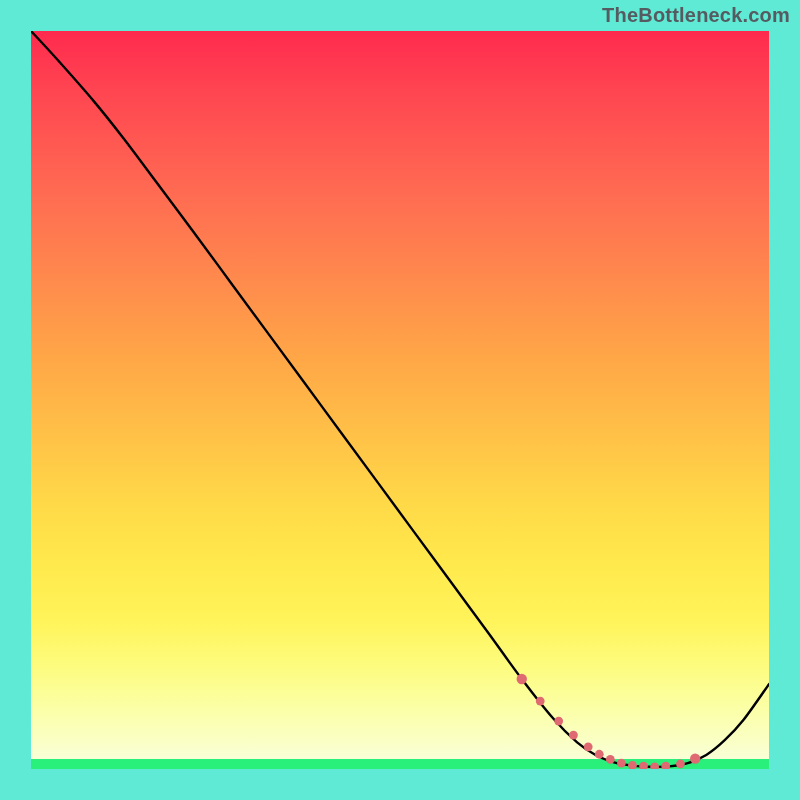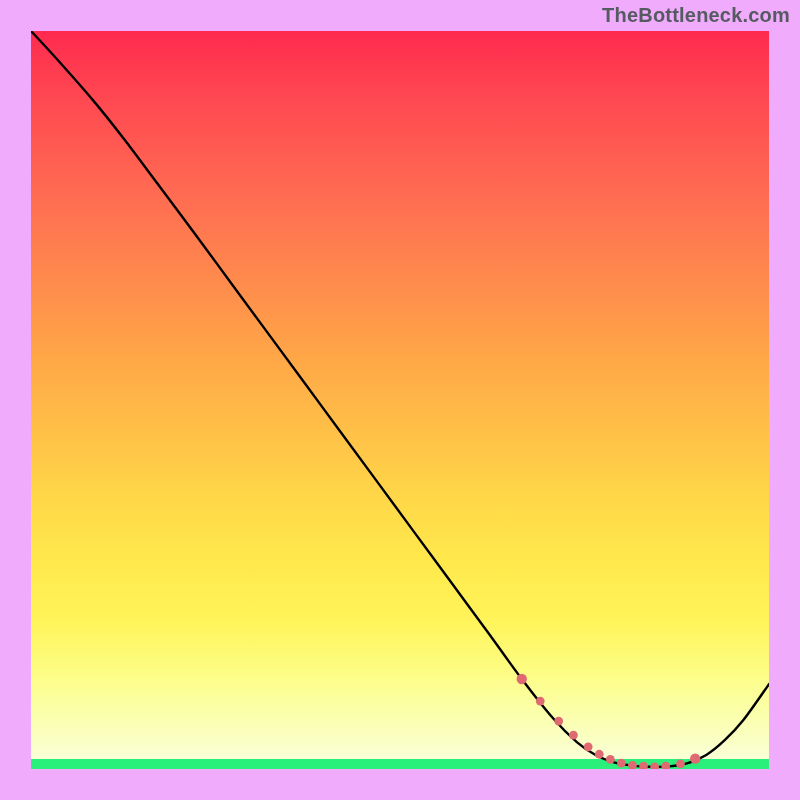--- a/index.html
+++ b/index.html
@@ -8,21 +8,21 @@
     width: 800px;
     height: 800px;
     background: #000;
     overflow: hidden;
     font-family: Arial, Helvetica, sans-serif;
   }
   .frame {
     position: relative;
     width: 800px;
     height: 800px;
-    background: #f0abfc;
+    background: #5eead4;
   }
   .watermark {
     position: absolute;
     top: 4px;
     right: 10px;
     color: #555b60;
     font-size: 20px;
     font-weight: 600;
     letter-spacing: 0.2px;
     z-index: 10;

